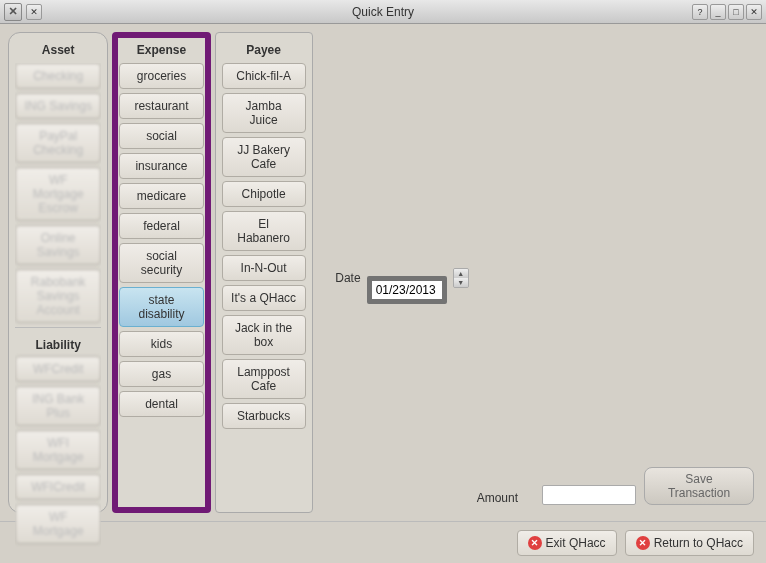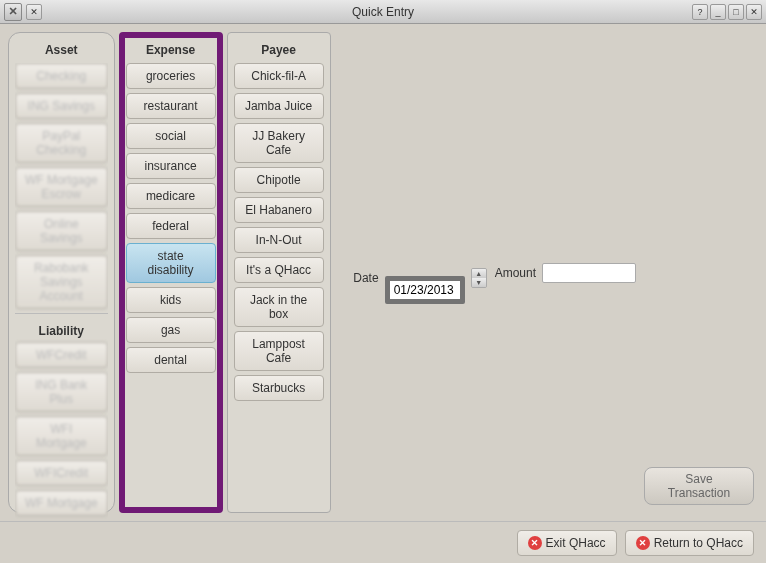--- a/index.html
+++ b/index.html
@@ -184,22 +184,22 @@
       font-size: 7px;
       cursor: pointer;
       display: flex;
       align-items: center;
       justify-content: center;
       color: #555;
       line-height: 1;
     }
     .amount-row {
       display: flex;
-      align-items: center;
-      gap: 6px;
+      align-items: flex-end;
+      gap: 24px;
     }
     .amount-label {
       font-size: 12px;
       color: #333;
       min-width: 40px;
       text-align: right;
     }
     .amount-input {
       border: 1px solid #aaa;
       background: white;
@@ -312,20 +312,21 @@
 
   <div class="expense-col">
     <div class="column-header">Expense</div>
     <div class="scroll-area">
       <button class="btn-item">groceries</button>
       <button class="btn-item">restaurant</button>
       <button class="btn-item">social</button>
       <button class="btn-item">insurance</button>
       <button class="btn-item">medicare</button>
       <button class="btn-item">federal</button>
+      <button class="btn-item">social security</button>
       <button class="btn-item selected">state disability</button>
       <button class="btn-item">kids</button>
       <button class="btn-item">gas</button>
       <button class="btn-item">dental</button>
     </div>
   </div>
 
   <div class="payee-col">
     <div class="column-header">Payee</div>
     <div class="scroll-area">

